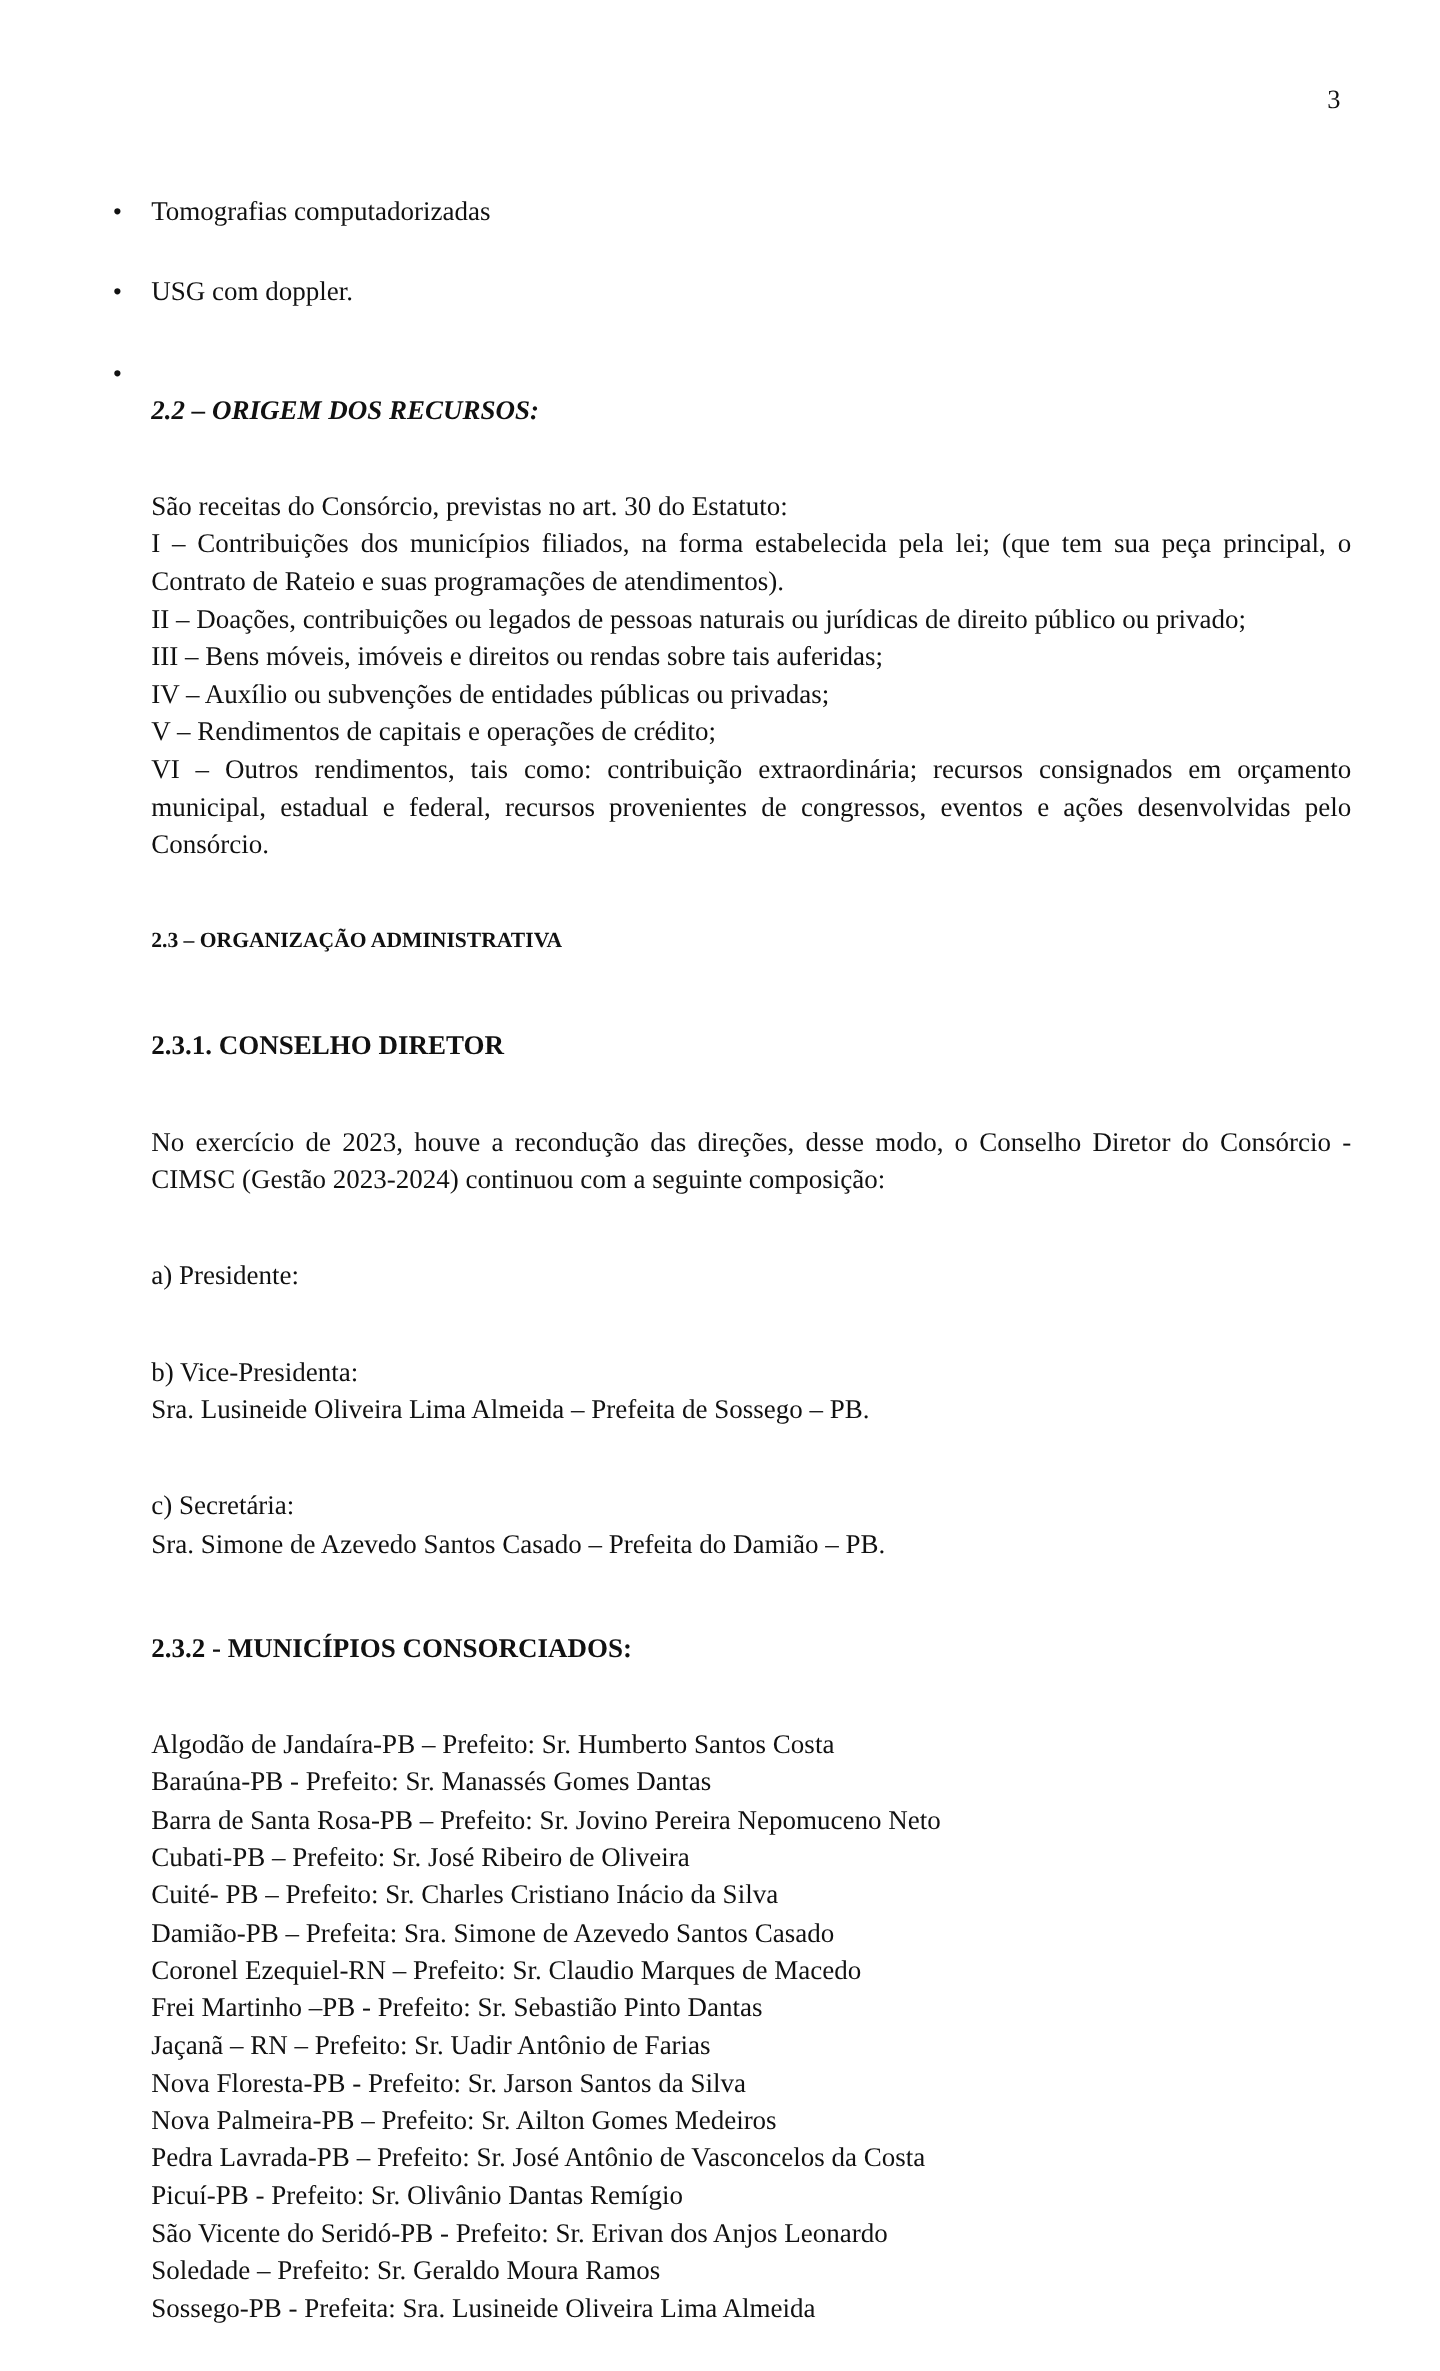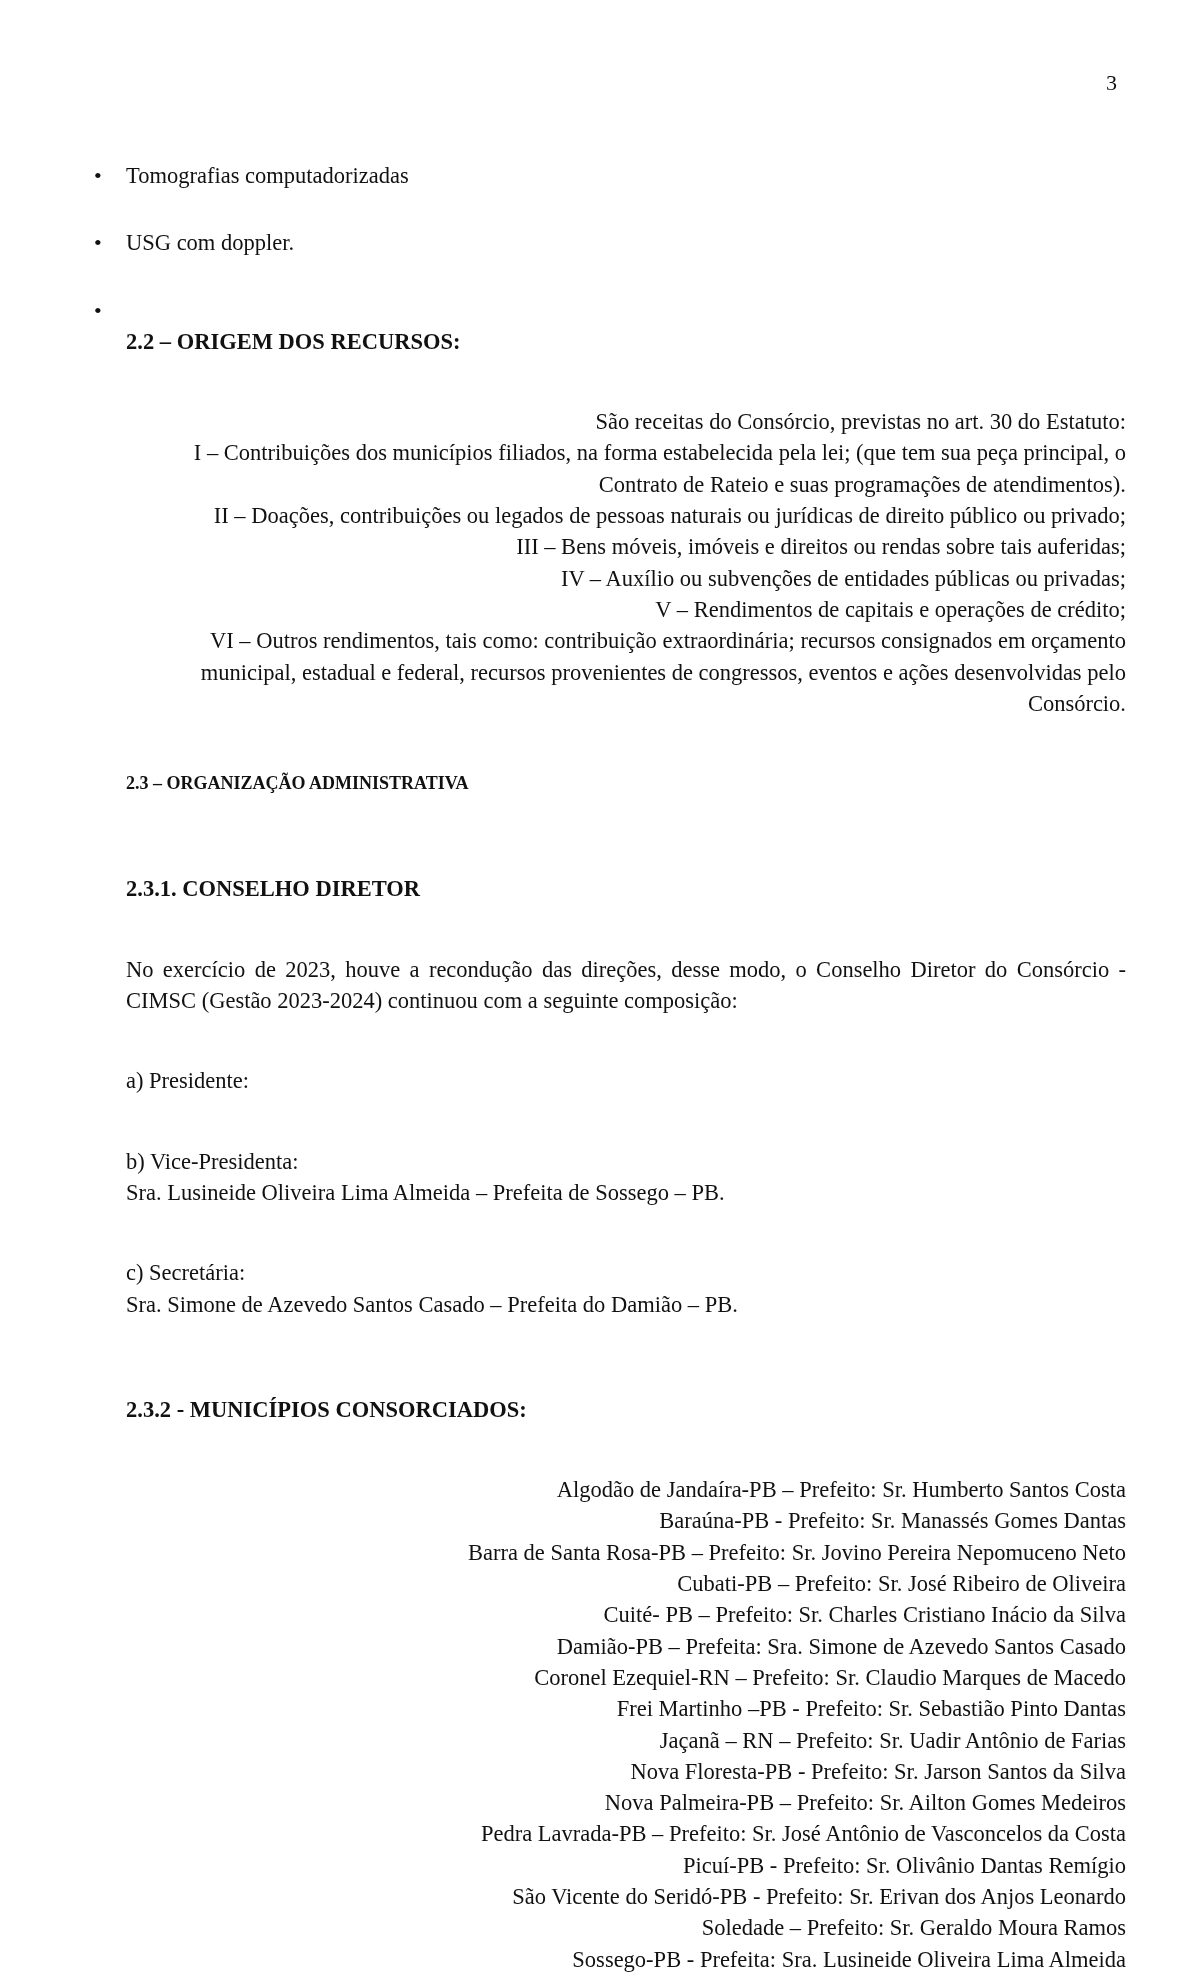--- a/index.html
+++ b/index.html
@@ -5,41 +5,41 @@
   html, body { margin: 0; padding: 0; background: #ffffff; }
   body { width: 1200px; height: 1976px; position: relative; overflow: hidden;
          font-family: "Liberation Serif", "DejaVu Serif", serif; color: #111111; }
   .page-number { position: absolute; top: 70px; left: 1106px; font-size: 22px; }
   .content { position: absolute; top: 124px; left: 126px; width: 1000px;
              font-size: 22.5px; line-height: 31.3px; }
   .bullets { list-style: none; margin: 0; padding: 0; }
   .bullets li { position: relative; height: 31.3px; margin-top: 36px; }
   .bullets li::before { content: "\2022"; position: absolute; left: -32px; top: 0; font-size: 22px; }
   .heading { font-weight: bold; margin: 0; }
-  p { margin: 0; text-align: right; }
+  p { margin: 0; }
   .justify { text-align: justify; }
   .mt-1 { margin-top: 49px; }
-  .mt-2 { margin-top: 74px; }
+  .mt-2 { margin-top: 56px; }
   .nl { display: block; }
   .bold { font-weight: normal; text-align: center; }
 </style>
 </head>
 <body>
 
 <div class="page-number">3</div>
 
 <div class="content">
 
   <ul class="bullets">
     <li>Tomografias computadorizadas</li>
     <li>USG com doppler.</li>
     <li></li>
   </ul>
 
-  <h2 class="heading" style="font-size:22.5px;">2.2 – ORIGEM DOS RECURSOS:</h2>
+  <h2 class="heading" style="font-size:22.5px;font-style:italic;">2.2 – ORIGEM DOS RECURSOS:</h2>
 
   <div class="mt-1 justify">
     <p>São receitas do Consórcio, previstas no art. 30 do Estatuto:</p>
     <p>I – Contribuições dos municípios filiados, na forma estabelecida pela lei; (que tem sua peça principal, o Contrato de Rateio e suas programações de atendimentos).</p>
     <p>II – Doações, contribuições ou legados de pessoas naturais ou jurídicas de direito público ou privado;</p>
     <p>III – Bens móveis, imóveis e direitos ou rendas sobre tais auferidas;</p>
     <p>IV – Auxílio ou subvenções de entidades públicas ou privadas;</p>
     <p>V – Rendimentos de capitais e operações de crédito;</p>
     <p>VI – Outros rendimentos, tais como: contribuição extraordinária; recursos consignados em orçamento municipal, estadual e federal, recursos provenientes de congressos, eventos e ações desenvolvidas pelo Consórcio.</p>
   </div>

